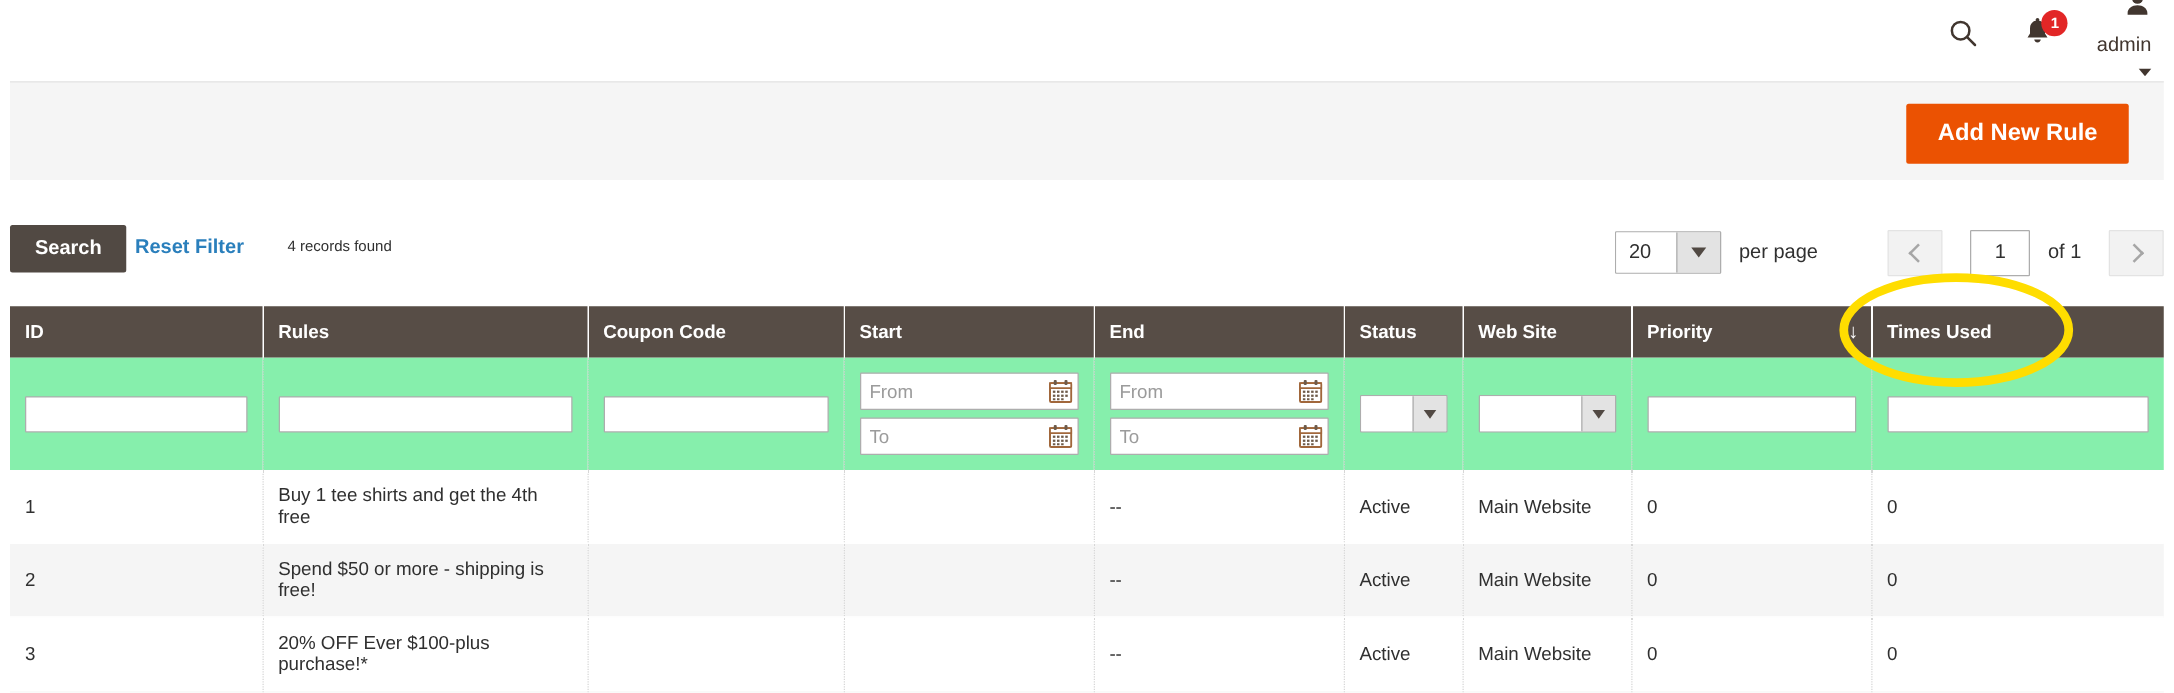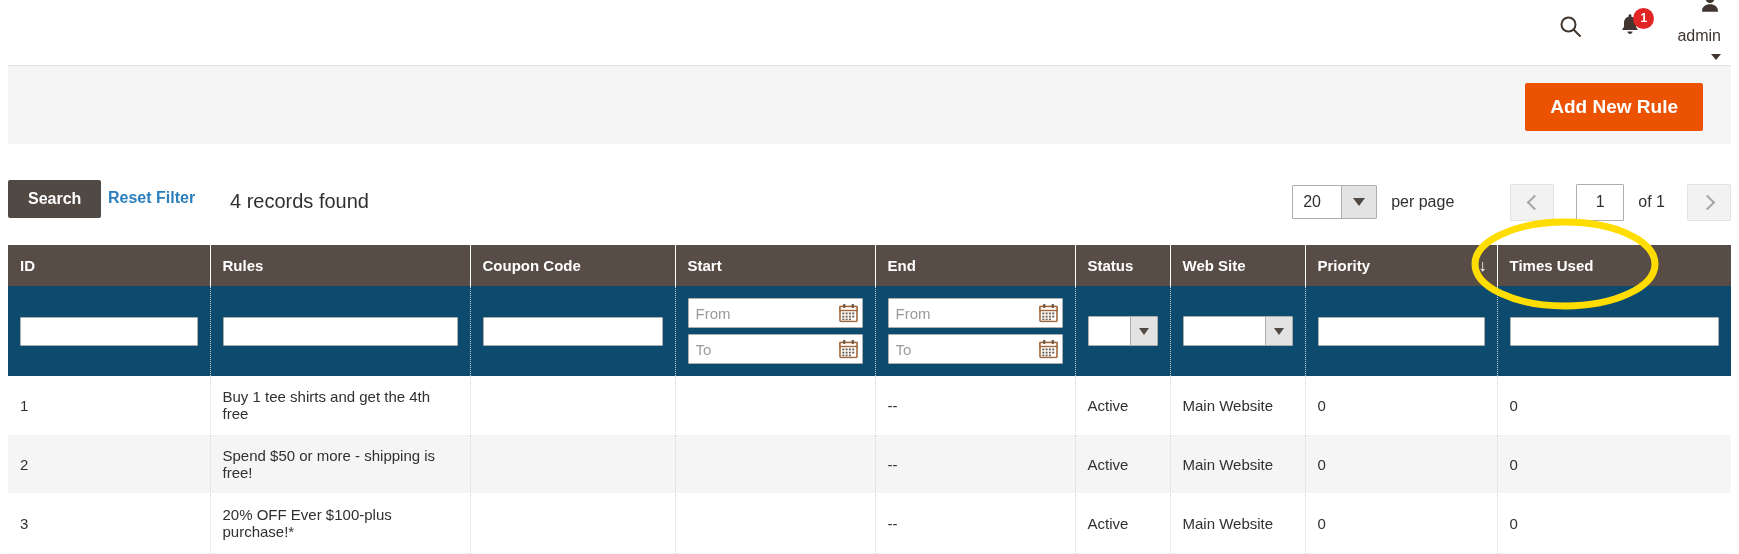--- a/index.html
+++ b/index.html
@@ -68,21 +68,21 @@
     font-size:16px; font-weight:700; padding:9px 20px; cursor:pointer;
     border-radius:2px; line-height:20px;
   }
   .reset-filter{
     position:absolute; left:100px; top:9px;
     color:#2a7fbc; font-size:16px; font-weight:700; cursor:pointer;
     text-decoration:none;
   }
   .records-found{
     position:absolute; left:222px; top:10px;
-    font-size:20px; color:#303030;
+    font-size:12px; color:#303030;
   }
   .pager{
     position:absolute; right:0; top:-1px; height:46px;
     display:flex; align-items:center; gap:0;
   }
   .perpage-select{
     display:flex; align-items:stretch; height:34px;
     border:1px solid #adadad; background:#ffffff; border-radius:1px;
   }
   .perpage-value{
@@ -128,21 +128,21 @@
     padding:12px 12px; height:41px; vertical-align:middle;
     border-right:1px solid #ffffff; position:relative;
   }
   .grid th:last-child{ border-right:none; }
   .grid th.sort-col{ padding-right:6px; }
   .sort-arrow{
     position:absolute; right:10px; top:50%; transform:translateY(-50%);
     font-size:16px; color:#ffffff; line-height:1;
   }
   .filter-row td{
-    background:#0c4a6e; padding:12px 12px;
+    background:#86efac; padding:12px 12px;
     border-right:1px dotted #cfcfcf; vertical-align:middle;
     height:70px;
   }
   .filter-row td:last-child{ border-right:none; }
   .f-input{
     width:100%; height:29px; border:1px solid #adadad; background:#ffffff;
     font-family:"Liberation Sans", sans-serif; font-size:14px; color:#303030;
     padding:2px 6px; border-radius:1px;
   }
   .date-field{ position:relative; margin-bottom:6px; }

